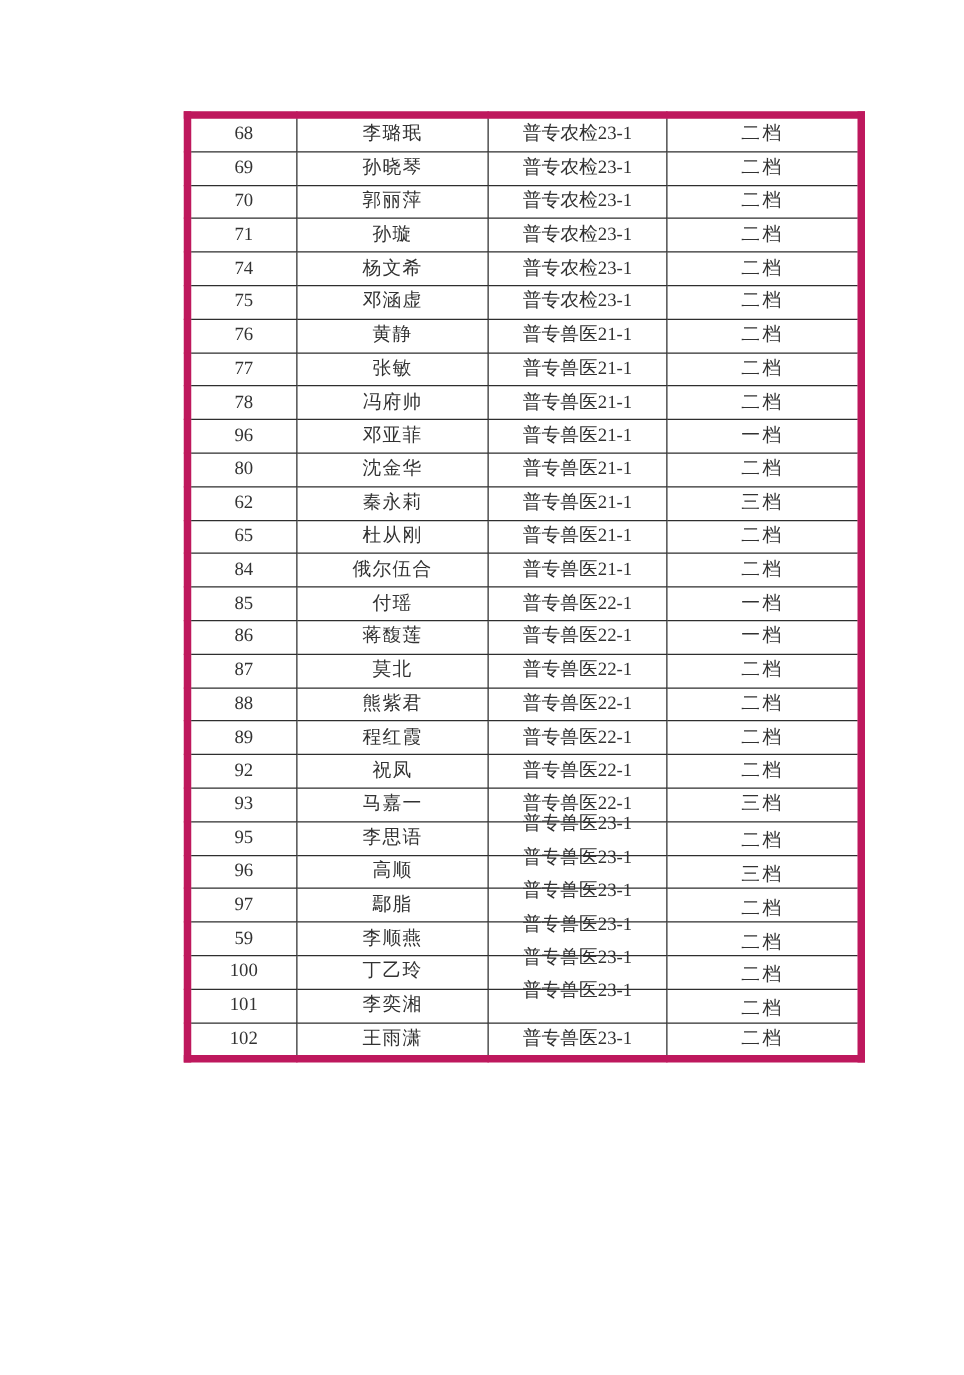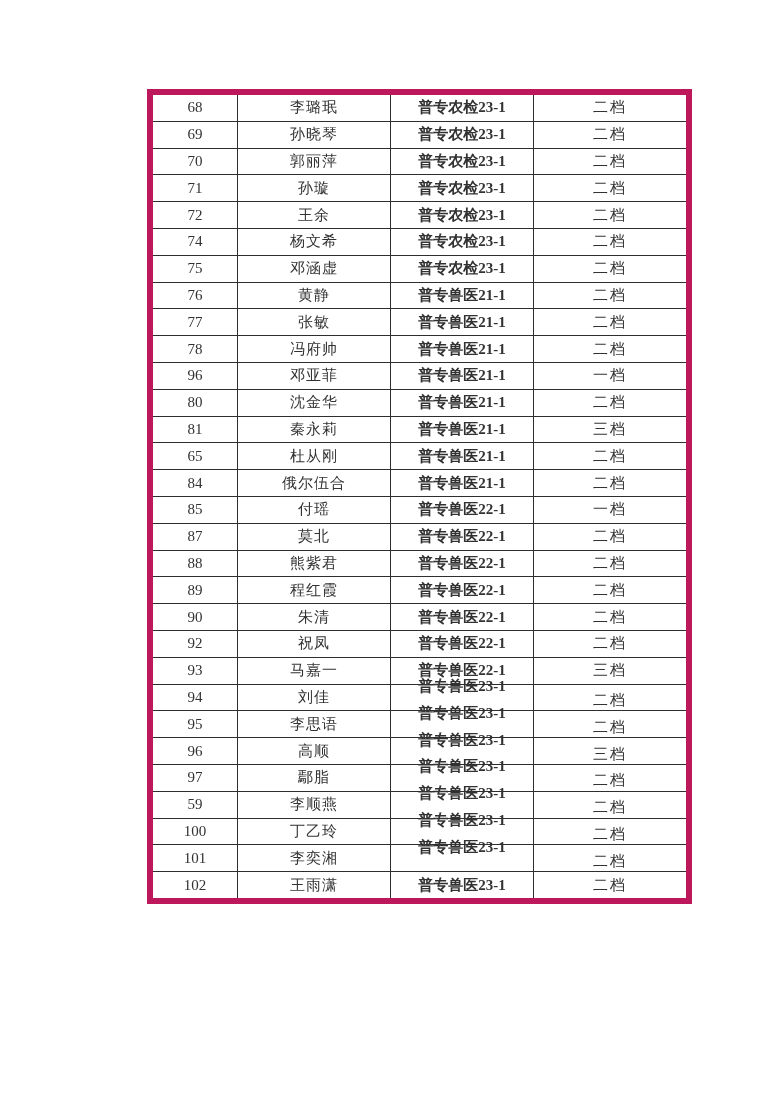--- a/index.html
+++ b/index.html
@@ -37,21 +37,21 @@
     text-align: center;
     vertical-align: middle;
     font-size: 15px;
     line-height: 1;
     color: #323232;
     overflow: visible;
     white-space: nowrap;
   }
   td.col-no    { width: 84px;  }
   td.col-name  { width: 152px; letter-spacing: 1px; }
-  td.col-class { width: 142px; font-weight: bold; }
+  td.col-class { width: 142px; }
   td.col-level { width: 152px; letter-spacing: 2px; }
   .class-text, .level-text, .name-text, .no-text {
     display: inline-block;
     position: relative;
     z-index: 2;
   }
   
   tr.shift-up .class-text {
     transform: translateY(-11px);
   }
@@ -83,26 +83,20 @@
     <td class="col-class"><span class="class-text">普专农检23-1</span></td>
     <td class="col-level"><span class="level-text">二档</span></td>
   </tr>
         <tr>
     <td class="col-no"><span class="no-text">71</span></td>
     <td class="col-name"><span class="name-text">孙璇</span></td>
     <td class="col-class"><span class="class-text">普专农检23-1</span></td>
     <td class="col-level"><span class="level-text">二档</span></td>
   </tr>
         <tr>
-    <td class="col-no"><span class="no-text">72</span></td>
-    <td class="col-name"><span class="name-text">王余</span></td>
-    <td class="col-class"><span class="class-text">普专农检23-1</span></td>
-    <td class="col-level"><span class="level-text">二档</span></td>
-  </tr>
-        <tr>
     <td class="col-no"><span class="no-text">74</span></td>
     <td class="col-name"><span class="name-text">杨文希</span></td>
     <td class="col-class"><span class="class-text">普专农检23-1</span></td>
     <td class="col-level"><span class="level-text">二档</span></td>
   </tr>
         <tr>
     <td class="col-no"><span class="no-text">75</span></td>
     <td class="col-name"><span class="name-text">邓涵虚</span></td>
     <td class="col-class"><span class="class-text">普专农检23-1</span></td>
     <td class="col-level"><span class="level-text">二档</span></td>
@@ -131,21 +125,21 @@
     <td class="col-class"><span class="class-text">普专兽医21-1</span></td>
     <td class="col-level"><span class="level-text">一档</span></td>
   </tr>
         <tr>
     <td class="col-no"><span class="no-text">80</span></td>
     <td class="col-name"><span class="name-text">沈金华</span></td>
     <td class="col-class"><span class="class-text">普专兽医21-1</span></td>
     <td class="col-level"><span class="level-text">二档</span></td>
   </tr>
         <tr>
-    <td class="col-no"><span class="no-text">81</span></td>
+    <td class="col-no"><span class="no-text">62</span></td>
     <td class="col-name"><span class="name-text">秦永莉</span></td>
     <td class="col-class"><span class="class-text">普专兽医21-1</span></td>
     <td class="col-level"><span class="level-text">三档</span></td>
   </tr>
         <tr>
     <td class="col-no"><span class="no-text">65</span></td>
     <td class="col-name"><span class="name-text">杜从刚</span></td>
     <td class="col-class"><span class="class-text">普专兽医21-1</span></td>
     <td class="col-level"><span class="level-text">二档</span></td>
   </tr>
@@ -155,60 +149,54 @@
     <td class="col-class"><span class="class-text">普专兽医21-1</span></td>
     <td class="col-level"><span class="level-text">二档</span></td>
   </tr>
         <tr>
     <td class="col-no"><span class="no-text">85</span></td>
     <td class="col-name"><span class="name-text">付瑶</span></td>
     <td class="col-class"><span class="class-text">普专兽医22-1</span></td>
     <td class="col-level"><span class="level-text">一档</span></td>
   </tr>
         <tr>
+    <td class="col-no"><span class="no-text">86</span></td>
+    <td class="col-name"><span class="name-text">蒋馥莲</span></td>
+    <td class="col-class"><span class="class-text">普专兽医22-1</span></td>
+    <td class="col-level"><span class="level-text">一档</span></td>
+  </tr>
+        <tr>
     <td class="col-no"><span class="no-text">87</span></td>
     <td class="col-name"><span class="name-text">莫北</span></td>
     <td class="col-class"><span class="class-text">普专兽医22-1</span></td>
     <td class="col-level"><span class="level-text">二档</span></td>
   </tr>
         <tr>
     <td class="col-no"><span class="no-text">88</span></td>
     <td class="col-name"><span class="name-text">熊紫君</span></td>
     <td class="col-class"><span class="class-text">普专兽医22-1</span></td>
     <td class="col-level"><span class="level-text">二档</span></td>
   </tr>
         <tr>
     <td class="col-no"><span class="no-text">89</span></td>
     <td class="col-name"><span class="name-text">程红霞</span></td>
     <td class="col-class"><span class="class-text">普专兽医22-1</span></td>
     <td class="col-level"><span class="level-text">二档</span></td>
   </tr>
         <tr>
-    <td class="col-no"><span class="no-text">90</span></td>
-    <td class="col-name"><span class="name-text">朱清</span></td>
-    <td class="col-class"><span class="class-text">普专兽医22-1</span></td>
-    <td class="col-level"><span class="level-text">二档</span></td>
-  </tr>
-        <tr>
     <td class="col-no"><span class="no-text">92</span></td>
     <td class="col-name"><span class="name-text">祝凤</span></td>
     <td class="col-class"><span class="class-text">普专兽医22-1</span></td>
     <td class="col-level"><span class="level-text">二档</span></td>
   </tr>
         <tr>
     <td class="col-no"><span class="no-text">93</span></td>
     <td class="col-name"><span class="name-text">马嘉一</span></td>
     <td class="col-class"><span class="class-text">普专兽医22-1</span></td>
     <td class="col-level"><span class="level-text">三档</span></td>
-  </tr>
-        <tr class="shift-up">
-    <td class="col-no"><span class="no-text">94</span></td>
-    <td class="col-name"><span class="name-text">刘佳</span></td>
-    <td class="col-class"><span class="class-text">普专兽医23-1</span></td>
-    <td class="col-level"><span class="level-text">二档</span></td>
   </tr>
         <tr class="shift-up">
     <td class="col-no"><span class="no-text">95</span></td>
     <td class="col-name"><span class="name-text">李思语</span></td>
     <td class="col-class"><span class="class-text">普专兽医23-1</span></td>
     <td class="col-level"><span class="level-text">二档</span></td>
   </tr>
         <tr class="shift-up">
     <td class="col-no"><span class="no-text">96</span></td>
     <td class="col-name"><span class="name-text">高顺</span></td>

